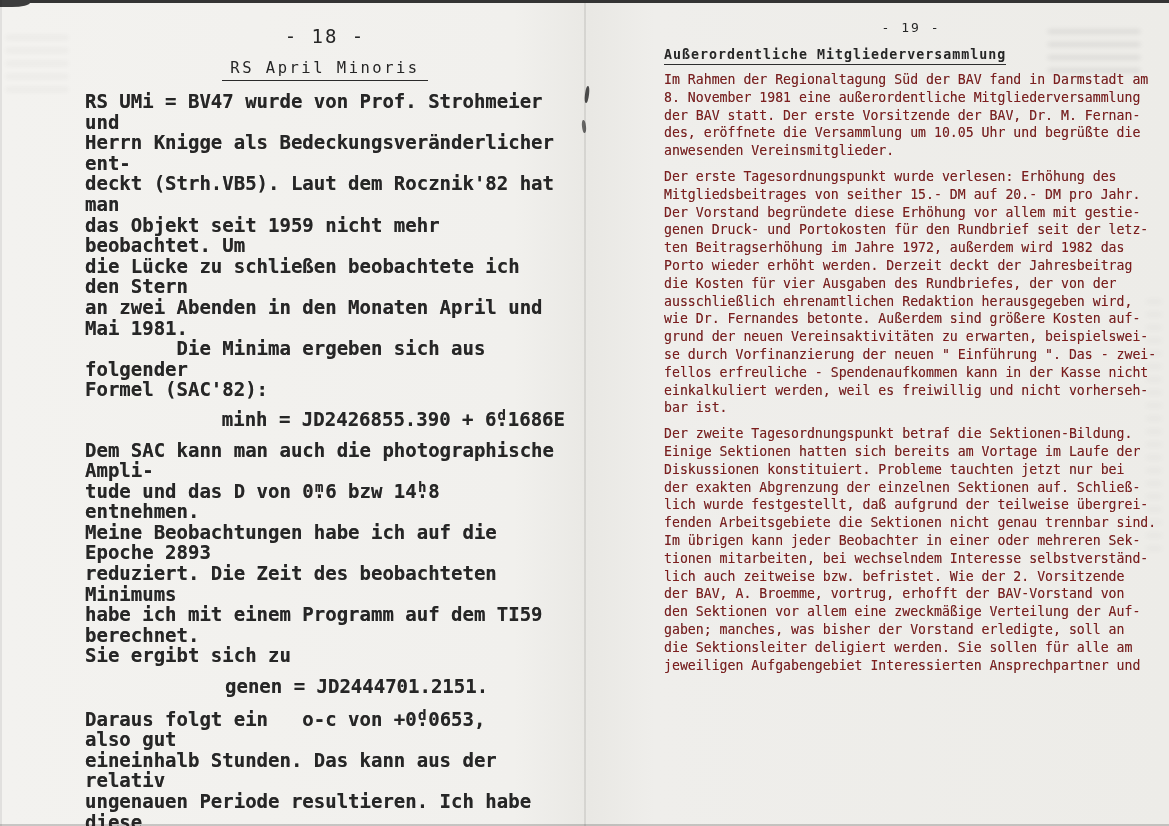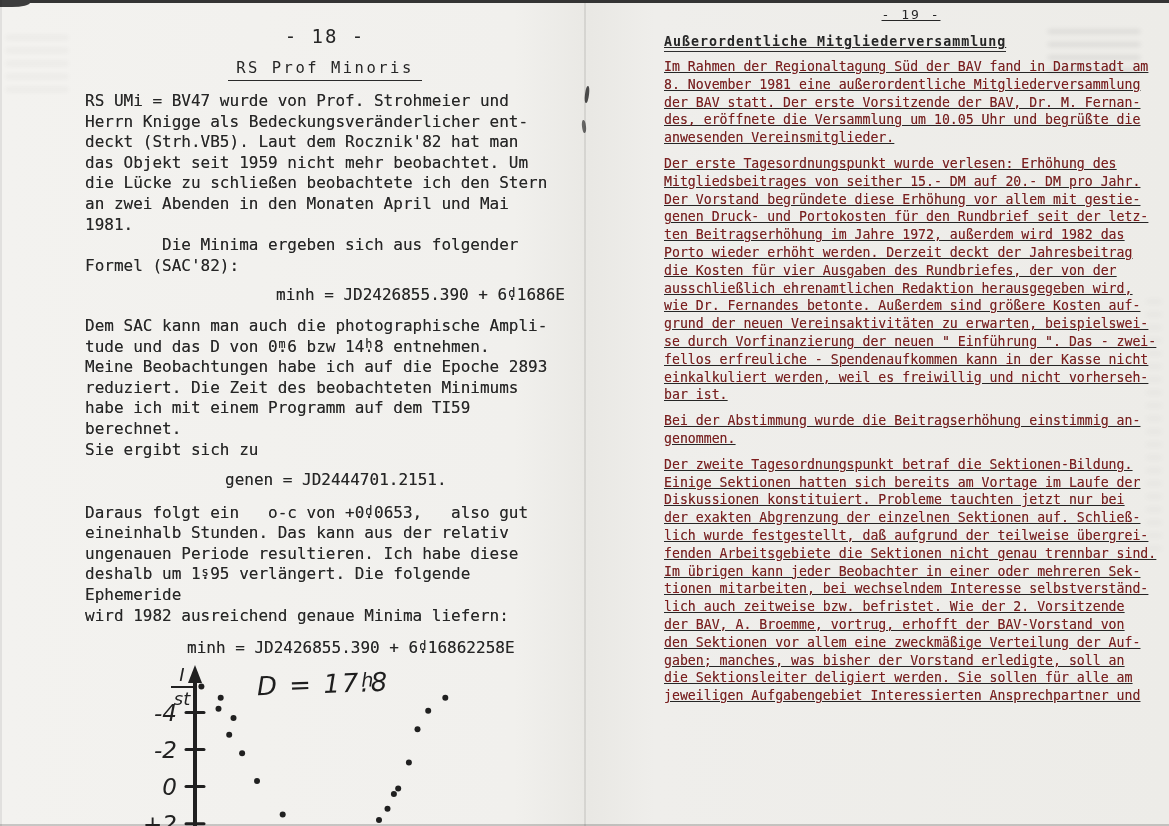--- a/index.html
+++ b/index.html
@@ -17,30 +17,30 @@
   .seam-mark{position:absolute;background:#2e2e2e;border-radius:45%;}
   .m1{left:585px;top:86px;width:4px;height:17px;transform:rotate(7deg);opacity:.85;}
   .m2{left:582px;top:120px;width:4px;height:13px;transform:rotate(-6deg);opacity:.7;}
   .ghost{position:absolute;filter:blur(2.5px);pointer-events:none;
     background:repeating-linear-gradient(180deg,rgba(80,80,80,.55) 0 3px,transparent 3px 13px);}
   .g1{left:6px;top:36px;width:62px;height:58px;opacity:.14;}
   .g2{left:1048px;top:30px;width:92px;height:44px;opacity:.30;}
   .g3{left:1146px;top:300px;width:16px;height:250px;opacity:.10;}
 
   .page-left{position:absolute;left:85px;top:25px;width:480px;}
-  .page-right{position:absolute;left:664px;top:7px;width:494px;text-decoration:underline;}
+  .page-right{position:absolute;left:664px;top:20px;width:494px;}
 
   .pnum{text-align:center;font-size:19px;letter-spacing:2px;margin-bottom:8px;}
   .page-right .pnum{font-size:13px;margin-bottom:12px;}
 
   .ltitle{margin:12px 0 14px;text-align:center;font-size:15.5px;font-weight:normal;}
   .ltitle .u{border-bottom:1.6px solid #2a2a2a;padding:0 8px 3px;letter-spacing:2.5px;}
 
-  .lp{margin:0 0 9px;font-size:16px;line-height:20.6px;white-space:pre-wrap;
-      text-shadow:0 0 .5px rgba(35,35,35,.55);}
+  .lp{margin:0 0 9px;font-size:19px;line-height:20.6px;white-space:pre-wrap;
+      text-shadow:0 0 .5px rgba(35,35,35,.55);font-weight:bold;}
   .formula{margin:4px 0 10px;}
   .f1{padding-left:128px;text-align:right;}
   .f2{margin:10px 0 12px;padding-left:140px;}
   .f3{margin:12px 0 4px;padding-left:102px;}
 
   .rheading{margin:0 0 9px;font-size:13.3px;font-weight:bold;}
   .rheading .u{border-bottom:1.4px solid #2e2e2e;padding-bottom:2px;letter-spacing:1px;}
   .rp{margin:0 0 8px;font-size:13.2px;line-height:17.8px;white-space:pre-wrap;
       color:#7f1d1d;text-shadow:0 0 .4px rgba(45,45,45,.5);}
 
@@ -64,21 +64,21 @@
 <div class="edge-left"></div>
 <div class="seam"></div>
 <div class="seam-mark m1"></div>
 <div class="seam-mark m2"></div>
 <div class="ghost g1"></div>
 <div class="ghost g2"></div>
 <div class="ghost g3"></div>
 
 <article class="page-left">
   <div class="pnum">- 18 -</div>
-  <h2 class="ltitle"><span class="u">RS Prof Minoris</span></h2>
+  <h2 class="ltitle"><span class="u">RS April Minoris</span></h2>
   <p class="lp">RS UMi = BV47 wurde von Prof. Strohmeier und
 Herrn Knigge als Bedeckungsveränderlicher ent-
 deckt (Strh.VB5). Laut dem Rocznik'82 hat man
 das Objekt seit 1959 nicht mehr beobachtet. Um
 die Lücke zu schließen beobachtete ich den Stern
 an zwei Abenden in den Monaten April und Mai 1981.
         Die Minima ergeben sich aus folgender
 Formel (SAC'82):</p>
   <p class="lp formula f1">minh = JD2426855.390 + 6<span class="stk"><span class="stk-b">.</span><span class="stk-t">d</span></span>1686E</p>
   <p class="lp">Dem SAC kann man auch die photographische Ampli-
@@ -166,22 +166,20 @@
 ten Beitragserhöhung im Jahre 1972, außerdem wird 1982 das
 Porto wieder erhöht werden. Derzeit deckt der Jahresbeitrag
 die Kosten für vier Ausgaben des Rundbriefes, der von der
 ausschließlich ehrenamtlichen Redaktion herausgegeben wird,
 wie Dr. Fernandes betonte. Außerdem sind größere Kosten auf-
 grund der neuen Vereinsaktivitäten zu erwarten, beispielswei-
 se durch Vorfinanzierung der neuen " Einführung ". Das - zwei-
 fellos erfreuliche - Spendenaufkommen kann in der Kasse nicht
 einkalkuliert werden, weil es freiwillig und nicht vorherseh-
 bar ist.</p>
-  <p class="rp">Bei der Abstimmung wurde die Beitragserhöhung einstimmig an-
-genommen.</p>
   <p class="rp">Der zweite Tagesordnungspunkt betraf die Sektionen-Bildung.
 Einige Sektionen hatten sich bereits am Vortage im Laufe der
 Diskussionen konstituiert. Probleme tauchten jetzt nur bei
 der exakten Abgrenzung der einzelnen Sektionen auf. Schließ-
 lich wurde festgestellt, daß aufgrund der teilweise übergrei-
 fenden Arbeitsgebiete die Sektionen nicht genau trennbar sind.
 Im übrigen kann jeder Beobachter in einer oder mehreren Sek-
 tionen mitarbeiten, bei wechselndem Interesse selbstverständ-
 lich auch zeitweise bzw. befristet. Wie der 2. Vorsitzende
 der BAV, A. Broemme, vortrug, erhofft der BAV-Vorstand von

